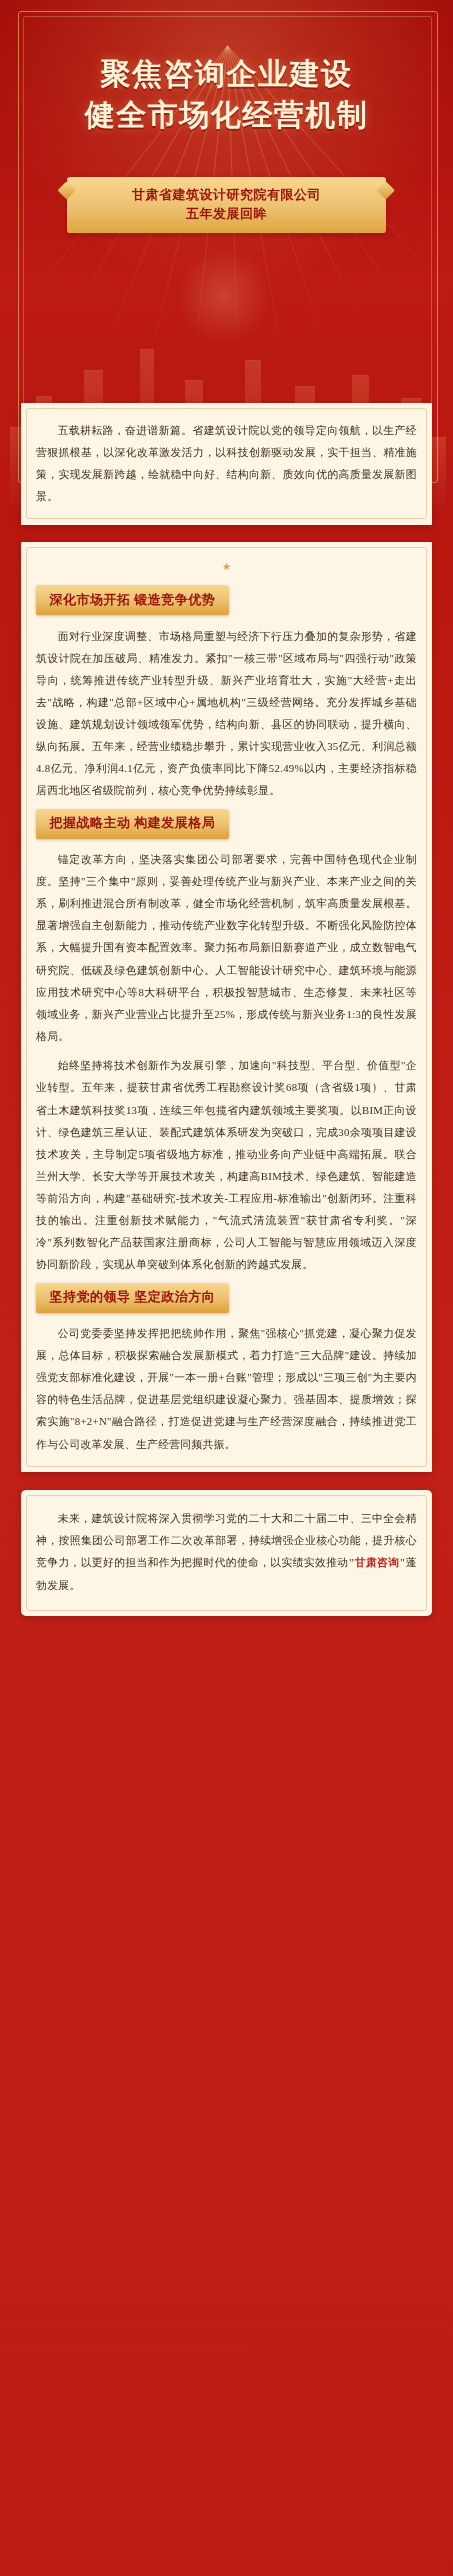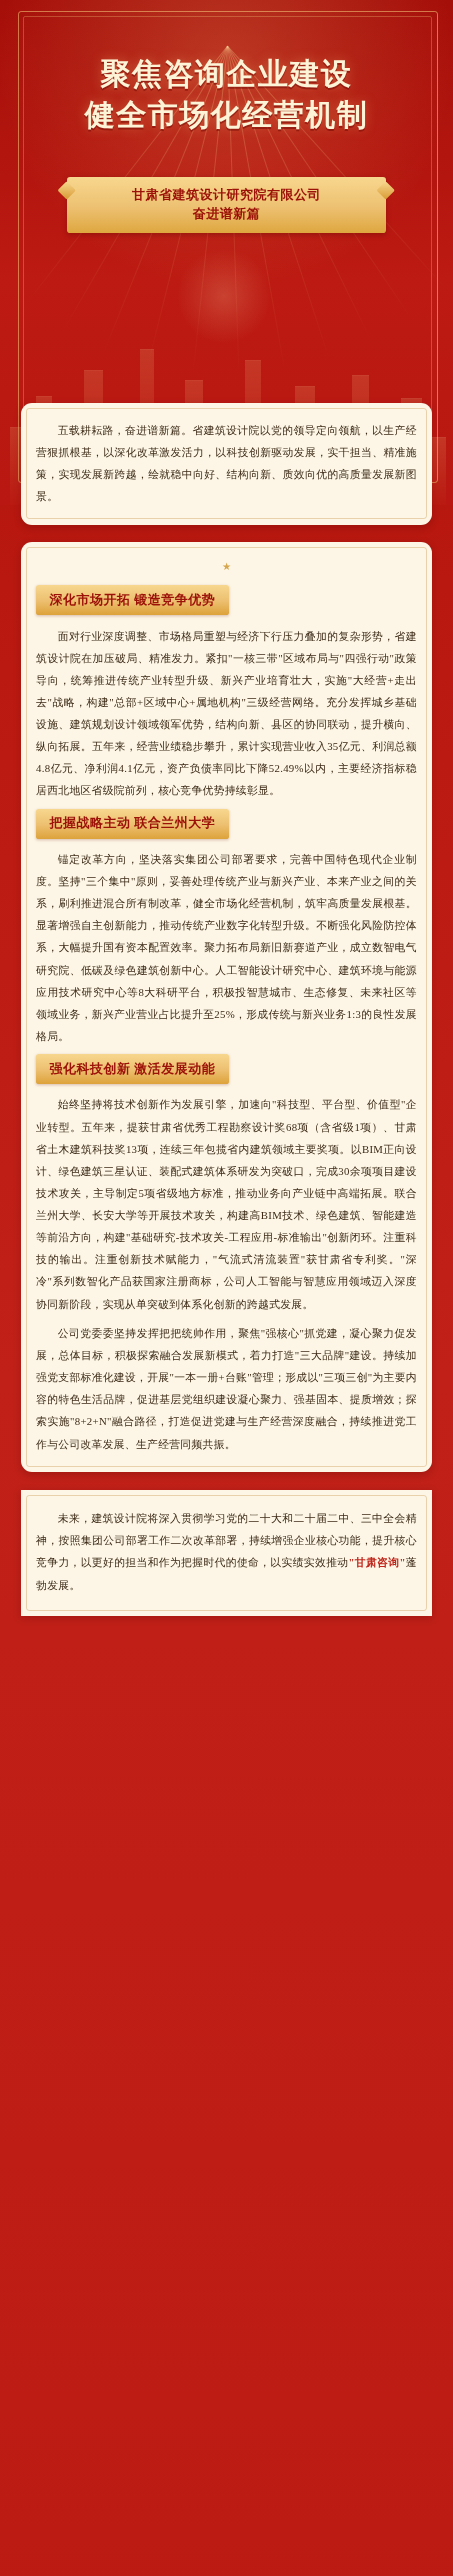--- a/index.html
+++ b/index.html
@@ -137,21 +137,21 @@
   }
 
   
   .content {
     position: relative;
     padding: 0 20.6px 62px 20.6px;
   }
   .card {
     position: relative;
     background: #fdf6e6;
-    border-radius: 11px;
+    border-radius: 1px;
     padding: 15.5px 15.5px 17.5px 15.5px;
     margin-bottom: 17.5px;
     box-shadow: 0 2.1px 7.2px rgba(90,10,5,0.28);
   }
   .card.inner-line:after {
     content: "";
     position: absolute;
     left: 5.2px; top: 5.2px; right: 5.2px; bottom: 5.2px;
     border: 0.5px solid rgba(196,142,60,0.35);
     border-radius: 3.1px;
@@ -211,21 +211,21 @@
     content: "";
     display: inline-block;
     width: 0; height: 0;
     margin-right: 0;
   }
 
   
   .footer-card {
     position: relative;
     background: #fdf6e6;
-    border-radius: 0;
+    border-radius: 5px;
     padding: 17.5px 15.5px 20.6px 15.5px;
     margin: 0 0 7px 0;
     box-shadow: 0 2.1px 7.2px rgba(90,10,5,0.28);
   }
   .footer-card:after {
     content: "";
     position: absolute;
     left: 5.2px; top: 5.2px; right: 5.2px; bottom: 5.2px;
     border: 0.5px solid rgba(196,142,60,0.35);
     border-radius: 3.1px;
@@ -280,21 +280,21 @@
     <div class="title-plate">
       <h1 class="main-title">
         <span>聚焦咨询企业建设</span>
         <span class="title-line2">健全市场化经营机制</span>
       </h1>
     </div>
 
     <div class="subtitle-wrap">
       <div class="subtitle-bar">
         <span class="subtitle-text">甘肃省建筑设计研究院有限公司</span>
-        <span class="subtitle-text">奋进谱新篇</span>
+        <span class="subtitle-text">五年发展回眸</span>
       </div>
     </div>
   </div>
 
   <div class="content" style="padding-top:170px">
 
     <div class="card inner-line">
       <p class="p">五载耕耘路，奋进谱新篇。省建筑设计院以党的领导定向领航，以生产经营狠抓根基，以深化改革激发活力，以科技创新驱动发展，实干担当、精准施策，实现发展新跨越，绘就稳中向好、结构向新、质效向优的高质量发展新图景。</p>
     </div>
 
@@ -305,29 +305,29 @@
         <span class="dstar">★</span>
         <span class="dline"></span>
       </div>
 
       <div class="sec-head">
         <span class="sec-head-bar">深化市场开拓 锻造竞争优势</span>
       </div>
       <p class="p">面对行业深度调整、市场格局重塑与经济下行压力叠加的复杂形势，省建筑设计院在加压破局、精准发力。紧扣"一核三带"区域布局与"四强行动"政策导向，统筹推进传统产业转型升级、新兴产业培育壮大，实施"大经营+走出去"战略，构建"总部+区域中心+属地机构"三级经营网络。充分发挥城乡基础设施、建筑规划设计领域领军优势，结构向新、县区的协同联动，提升横向、纵向拓展。五年来，经营业绩稳步攀升，累计实现营业收入35亿元、利润总额4.8亿元、净利润4.1亿元，资产负债率同比下降52.49%以内，主要经济指标稳居西北地区省级院前列，核心竞争优势持续彰显。</p>
 
       <div class="sec-head">
-        <span class="sec-head-bar">把握战略主动 联合兰州大学</span>
+        <span class="sec-head-bar">把握战略主动 构建发展格局</span>
       </div>
       <p class="p">锚定改革方向，坚决落实集团公司部署要求，完善中国特色现代企业制度。坚持"三个集中"原则，妥善处理传统产业与新兴产业、本来产业之间的关系，刷利推进混合所有制改革，健全市场化经营机制，筑牢高质量发展根基。显著增强自主创新能力，推动传统产业数字化转型升级。不断强化风险防控体系，大幅提升国有资本配置效率。聚力拓布局新旧新赛道产业，成立数智电气研究院、低碳及绿色建筑创新中心。人工智能设计研究中心、建筑环境与能源应用技术研究中心等8大科研平台，积极投智慧城市、生态修复、未来社区等领域业务，新兴产业营业占比提升至25%，形成传统与新兴业务1:3的良性发展格局。</p>
 
+      <p class="p">始终坚持将技术创新作为发展引擎，加速向"科技型、平台型、价值型"企业转型。五年来，提获甘肃省优秀工程勘察设计奖68项（含省级1项）、甘肃省土木建筑科技奖13项，连续三年包揽省内建筑领域主要奖项。以BIM正向设计、绿色建筑三星认证、装配式建筑体系研发为突破口，完成30余项项目建设技术攻关，主导制定5项省级地方标准，推动业务向产业链中高端拓展。联合兰州大学、长安大学等开展技术攻关，构建高BIM技术、绿色建筑、智能建造等前沿方向，构建"基础研究-技术攻关-工程应用-标准输出"创新闭环。注重科技的输出。注重创新技术赋能力，"气流式清流装置"获甘肃省专利奖。"深冷"系列数智化产品获国家注册商标，公司人工智能与智慧应用领域迈入深度协同新阶段，实现从单突破到体系化创新的跨越式发展。</p>
+
       <div class="sec-head">
-        <span class="sec-head-bar">强化科技创新 激活发展动能</span>
-      </div>
-      <p class="p">始终坚持将技术创新作为发展引擎，加速向"科技型、平台型、价值型"企业转型。五年来，提获甘肃省优秀工程勘察设计奖68项（含省级1项）、甘肃省土木建筑科技奖13项，连续三年包揽省内建筑领域主要奖项。以BIM正向设计、绿色建筑三星认证、装配式建筑体系研发为突破口，完成30余项项目建设技术攻关，主导制定5项省级地方标准，推动业务向产业链中高端拓展。联合兰州大学、长安大学等开展技术攻关，构建高BIM技术、绿色建筑、智能建造等前沿方向，构建"基础研究-技术攻关-工程应用-标准输出"创新闭环。注重科技的输出。注重创新技术赋能力，"气流式清流装置"获甘肃省专利奖。"深冷"系列数智化产品获国家注册商标，公司人工智能与智慧应用领域迈入深度协同新阶段，实现从单突破到体系化创新的跨越式发展。</p>
-
+        <span class="sec-head-bar">坚持党的领导 坚定政治方向</span>
+      </div>
       <p class="p">公司党委委坚持发挥把把统帅作用，聚焦"强核心"抓党建，凝心聚力促发展，总体目标，积极探索融合发展新模式，着力打造"三大品牌"建设。持续加强党支部标准化建设，开展"一本一册+台账"管理；形成以"三项三创"为主要内容的特色生活品牌，促进基层党组织建设凝心聚力、强基固本、提质增效；探索实施"8+2+N"融合路径，打造促进党建与生产经营深度融合，持续推进党工作与公司改革发展、生产经营同频共振。</p>
 
     </div>
 
     <div class="footer-card">
       <p class="p"><span>未来，建筑设计院将深入贯彻学习党的二十大和二十届二中、三中全会精神，按照集团公司部署工作二次改革部署，持续增强企业核心功能，提升核心竞争力，以更好的担当和作为把握时代的使命，以实绩实效推动</span><span class="hl">"甘肃咨询"</span><span>蓬勃发展。</span></p>
     </div>
 
   </div>
 

